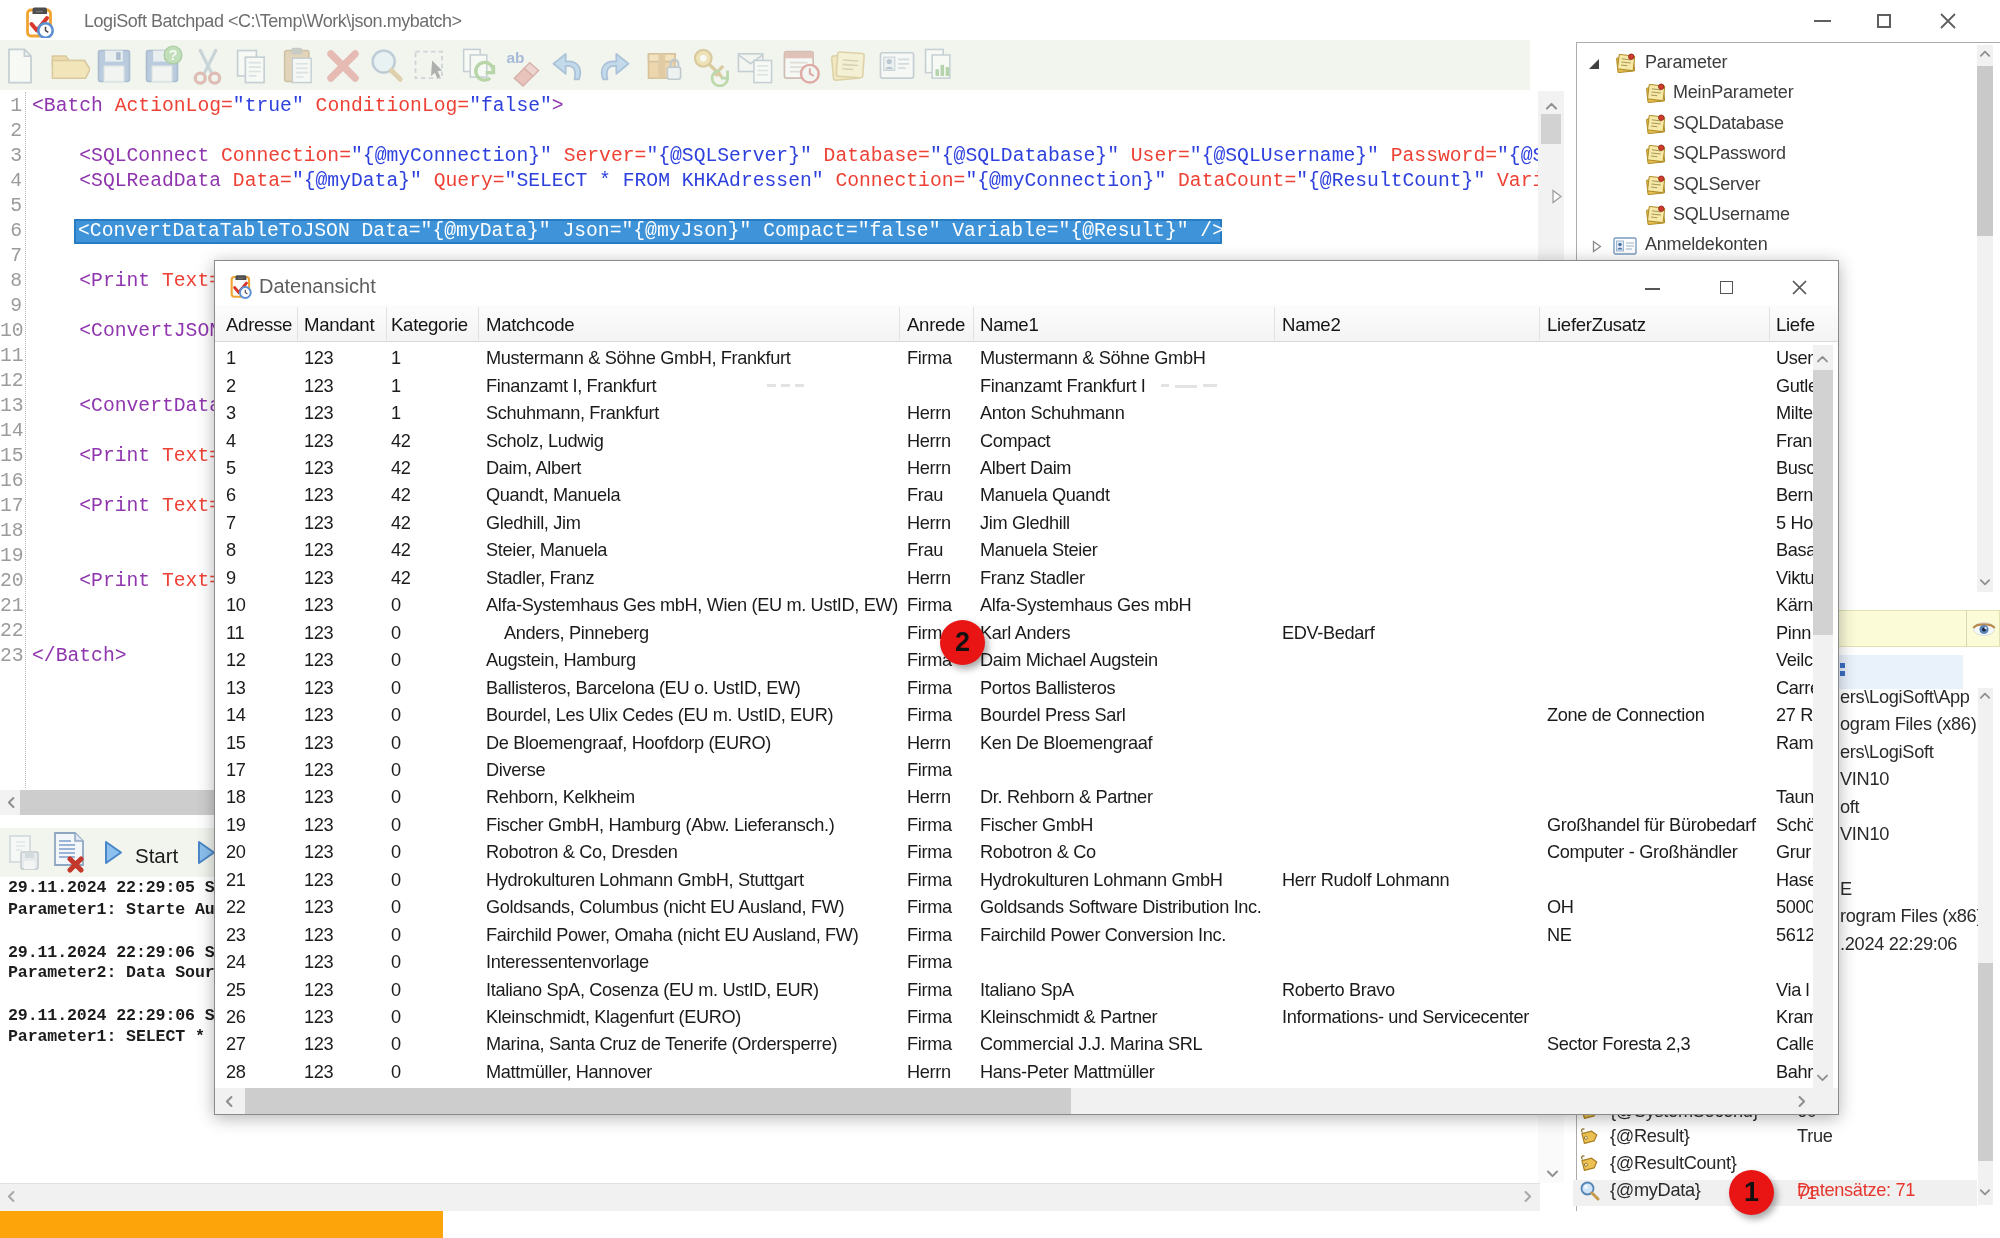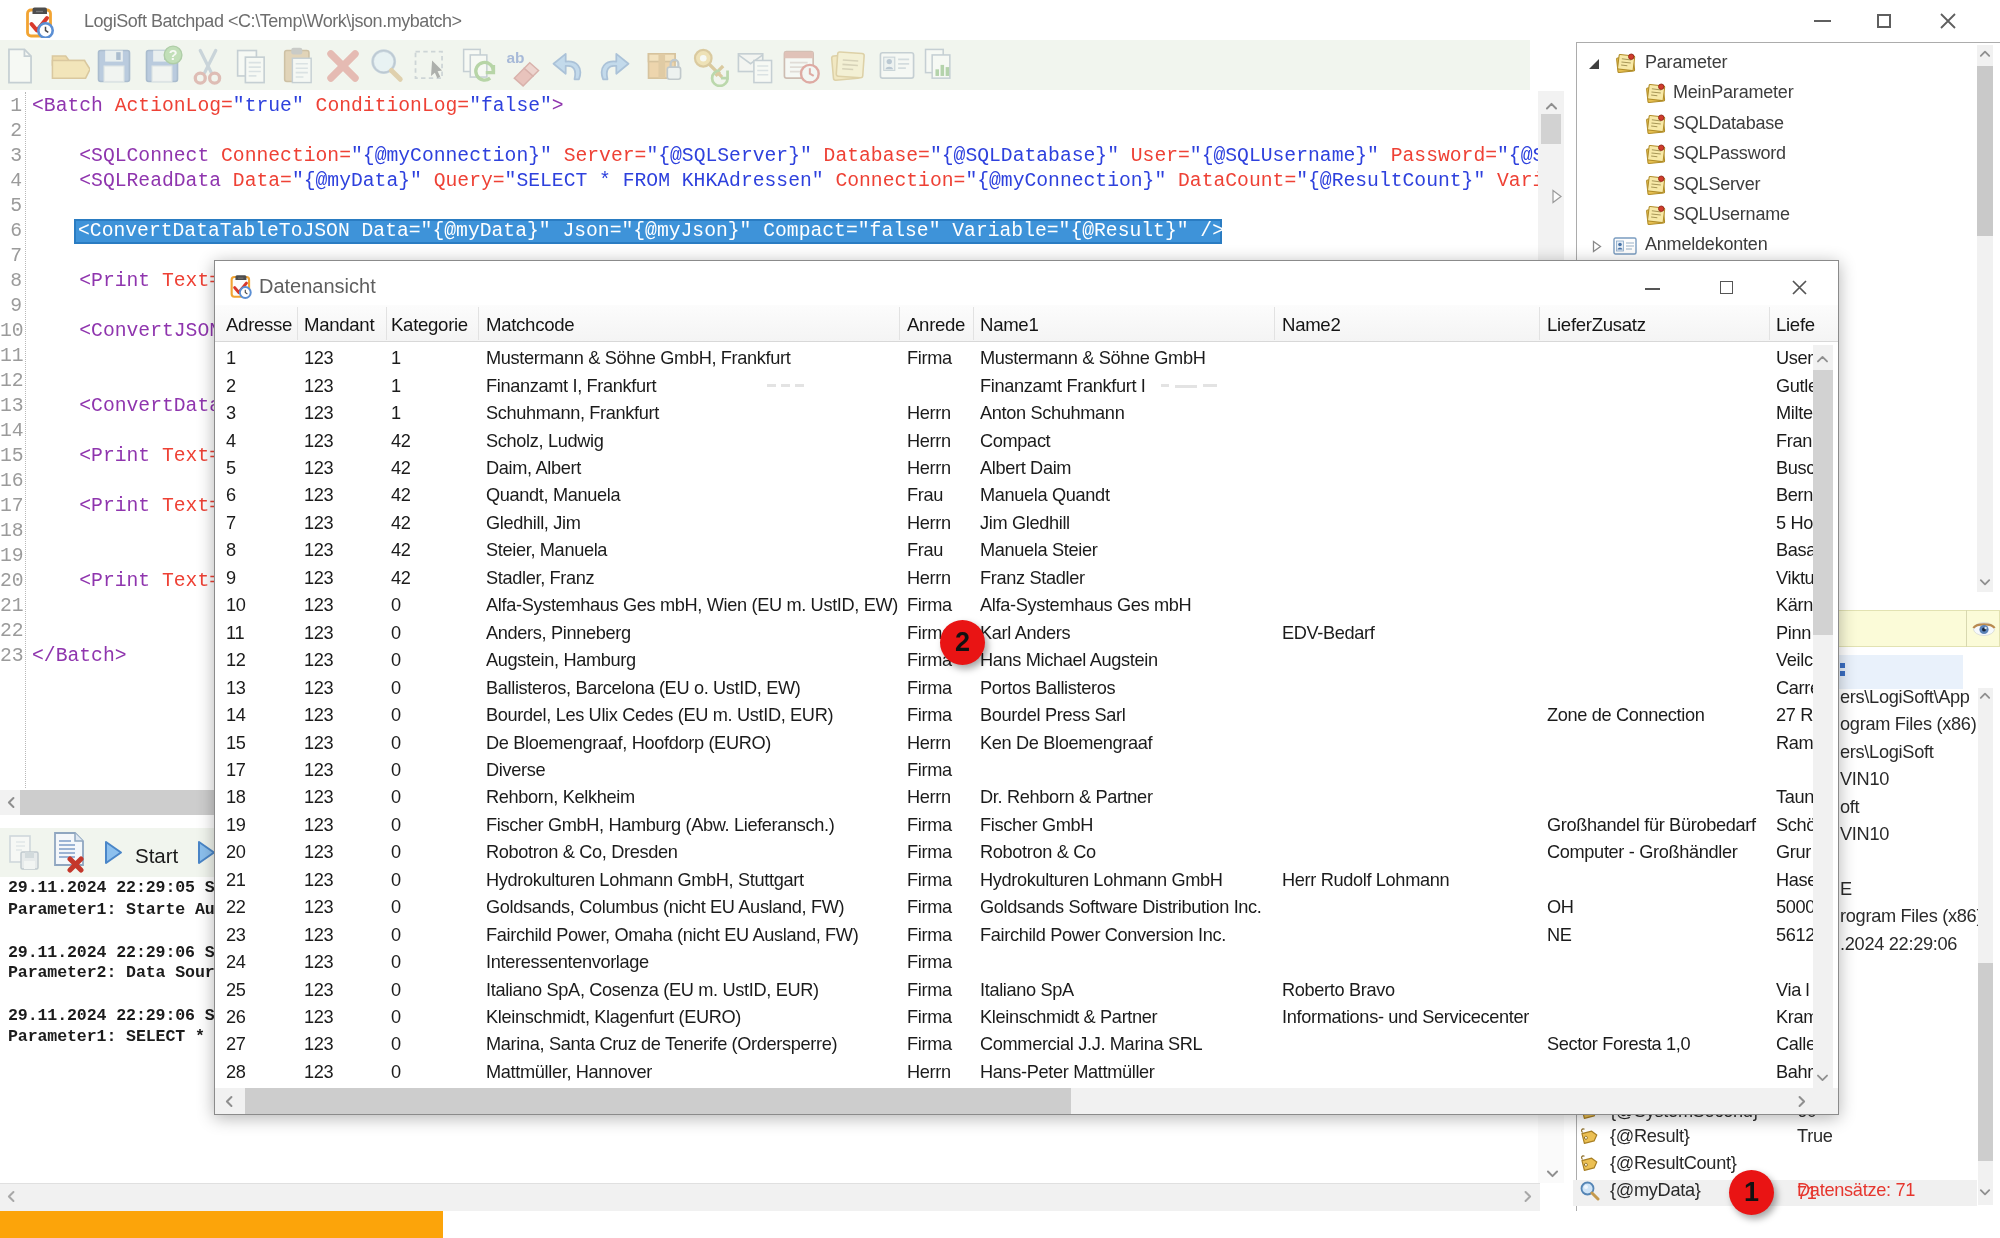--- a/index.html
+++ b/index.html
@@ -512,33 +512,33 @@
       <span class="cell" style="left:176px">0</span>
       <span class="cell" style="left:271px">Alfa-Systemhaus Ges mbH, Wien (EU m. UstID, EW)</span>
       <span class="cell" style="left:692px">Firma</span>
       <span class="cell" style="left:765px">Alfa-Systemhaus Ges mbH</span>
       <span class="cell" style="left:1561px">Kärn</span>
     </div>
 <div class="abs" style="left:0;top:361.7px;width:1598px;height:27px;overflow:hidden">
       <span class="cell" style="left:11px">11</span>
       <span class="cell" style="left:89px">123</span>
       <span class="cell" style="left:176px">0</span>
-      <span class="cell" style="left:271px">Anders, Pinneberg</span>
+      <span class="cell" style="left:289px">Anders, Pinneberg</span>
       <span class="cell" style="left:692px">Firma</span>
       <span class="cell" style="left:765px">Karl Anders</span>
       <span class="cell" style="left:1067px">EDV-Bedarf</span>
       <span class="cell" style="left:1561px">Pinn</span>
     </div>
 <div class="abs" style="left:0;top:389.15px;width:1598px;height:27px;overflow:hidden">
       <span class="cell" style="left:11px">12</span>
       <span class="cell" style="left:89px">123</span>
       <span class="cell" style="left:176px">0</span>
       <span class="cell" style="left:271px">Augstein, Hamburg</span>
       <span class="cell" style="left:692px">Firma</span>
-      <span class="cell" style="left:765px">Hans Michael Augstein</span>
+      <span class="cell" style="left:765px">Daim Michael Augstein</span>
       <span class="cell" style="left:1561px">Veilc</span>
     </div>
 <div class="abs" style="left:0;top:416.6px;width:1598px;height:27px;overflow:hidden">
       <span class="cell" style="left:11px">13</span>
       <span class="cell" style="left:89px">123</span>
       <span class="cell" style="left:176px">0</span>
       <span class="cell" style="left:271px">Ballisteros, Barcelona (EU o. UstID, EW)</span>
       <span class="cell" style="left:692px">Firma</span>
       <span class="cell" style="left:765px">Portos Ballisteros</span>
       <span class="cell" style="left:1561px">Carre</span>
@@ -655,21 +655,21 @@
       <span class="cell" style="left:1067px">Informations- und Servicecenter</span>
       <span class="cell" style="left:1561px">Kram</span>
     </div>
 <div class="abs" style="left:0;top:773.45px;width:1598px;height:27px;overflow:hidden">
       <span class="cell" style="left:11px">27</span>
       <span class="cell" style="left:89px">123</span>
       <span class="cell" style="left:176px">0</span>
       <span class="cell" style="left:271px">Marina, Santa Cruz de Tenerife (Ordersperre)</span>
       <span class="cell" style="left:692px">Firma</span>
       <span class="cell" style="left:765px">Commercial J.J. Marina SRL</span>
-      <span class="cell" style="left:1332px">Sector Foresta 1,0</span>
+      <span class="cell" style="left:1332px">Sector Foresta 2,3</span>
       <span class="cell" style="left:1561px">Calle</span>
     </div>
 <div class="abs" style="left:0;top:800.9px;width:1598px;height:27px;overflow:hidden">
       <span class="cell" style="left:11px">28</span>
       <span class="cell" style="left:89px">123</span>
       <span class="cell" style="left:176px">0</span>
       <span class="cell" style="left:271px">Mattmüller, Hannover</span>
       <span class="cell" style="left:692px">Herrn</span>
       <span class="cell" style="left:765px">Hans-Peter Mattmüller</span>
       <span class="cell" style="left:1561px">Bahr</span>

